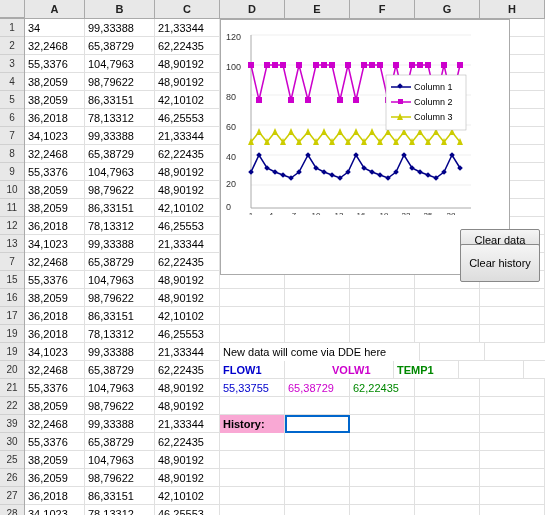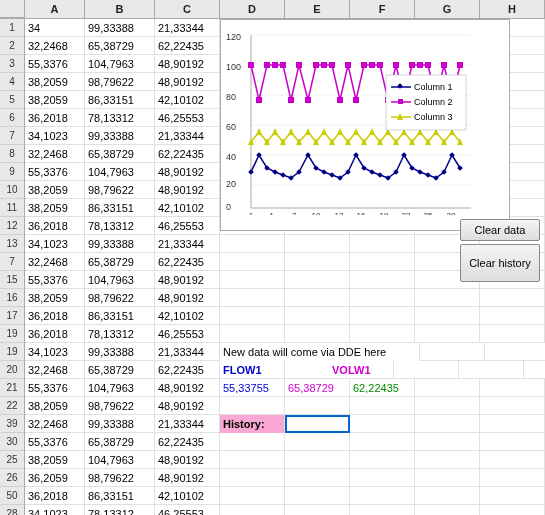--- a/index.html
+++ b/index.html
@@ -28,21 +28,21 @@
     .col-a { width: 60px; min-width: 60px; }
     .col-b { width: 70px; min-width: 70px; }
     .col-c { width: 65px; min-width: 65px; }
     .col-d { width: 65px; min-width: 65px; }
     .col-e { width: 65px; min-width: 65px; }
     .col-f { width: 65px; min-width: 65px; }
     .col-g { width: 65px; min-width: 65px; }
     .col-h { width: 65px; min-width: 65px; }
 
     
-    .chart-overlay { position: absolute; top: 0; left: 195px; width: 290px; height: 212px; background: #fff; border: 1px solid #aaa; z-index: 10; padding: 5px; }
+    .chart-overlay { position: absolute; top: 0; left: 195px; width: 290px; height: 256px; background: #fff; border: 1px solid #aaa; z-index: 10; padding: 5px; }
 
     .btn {
       width: 80px;
       height: 22px;
       background: linear-gradient(to bottom, #f5f5f5, #ddd);
       border: 1px solid #888;
       border-radius: 2px;
       font-size: 11px;
       cursor: pointer;
       color: #000;
@@ -89,21 +89,21 @@
         <div class="row-num">17</div>
         <div class="row-num">19</div>
         <div class="row-num">19</div>
         <div class="row-num">20</div>
         <div class="row-num">21</div>
         <div class="row-num">22</div>
         <div class="row-num">39</div>
         <div class="row-num">30</div>
         <div class="row-num">25</div>
         <div class="row-num">26</div>
-        <div class="row-num">50</div>
+        <div class="row-num">27</div>
         <div class="row-num">28</div>
       </div>
 
     <div class="grid-content" id="grid-content">
 
       <div class="chart-overlay">
         <svg width="280" height="190">
 
           <text x="0" y="15" font-size="9" fill="#333">120</text>
           <text x="0" y="45" font-size="9" fill="#333">100</text>
@@ -424,20 +424,21 @@
             <div class="cell col-d" style="font-weight: normal; width: 200px; min-width: 200px; overflow: visible; white-space: nowrap; z-index: 5; background: rgb(255, 255, 255);">New data will come via DDE here</div>
             <div class="cell col-e"></div>
             <div class="cell col-f"></div>
           </div>
           <div class="grid-row">
             <div class="cell col-a">32,2468</div>
             <div class="cell col-b">65,38729</div>
             <div class="cell col-c">62,22435</div>
             <div class="cell col-d" style="color: rgb(0, 0, 204); font-weight: bold;">FLOW1</div>
             <div class="cell col-e" style="color: rgb(204, 0, 204); font-weight: bold; margin-left: 44px;">VOLW1</div>
+            <div class="cell col-f" style="color: rgb(0, 136, 0); font-weight: bold;">TEMP1</div>
             <div class="cell col-g"></div>
             <div class="cell col-h"></div>
           </div>
           <div class="grid-row">
             <div class="cell col-a">55,3376</div>
             <div class="cell col-b">104,7963</div>
             <div class="cell col-c">48,90192</div>
             <div class="cell col-d" style="color: rgb(0, 0, 204);">55,33755</div>
             <div class="cell col-e" style="color: rgb(204, 0, 204);">65,38729</div>
             <div class="cell col-f" style="color: rgb(0, 136, 0);">62,22435</div>
@@ -509,17 +510,17 @@
             <div class="cell col-b">78,13312</div>
             <div class="cell col-c">46,25553</div>
             <div class="cell col-d"></div>
             <div class="cell col-e"></div>
             <div class="cell col-f"></div>
             <div class="cell col-g"></div>
             <div class="cell col-h"></div>
           </div>
         </div>
 
-      <button class="btn" style="position:absolute; top:200px; right:5px; z-index:20; width:80px; height:22px;">Clear data</button>
+      <button class="btn" style="position:absolute; top:210px; right:5px; z-index:20; width:80px; height:22px;">Clear data</button>
       <button class="btn" style="position:absolute; top:225px; right:5px; z-index:20; width:80px; height:38px;">Clear history</button>
     </div>
   </div>
 </div>
 
 </body></html>

